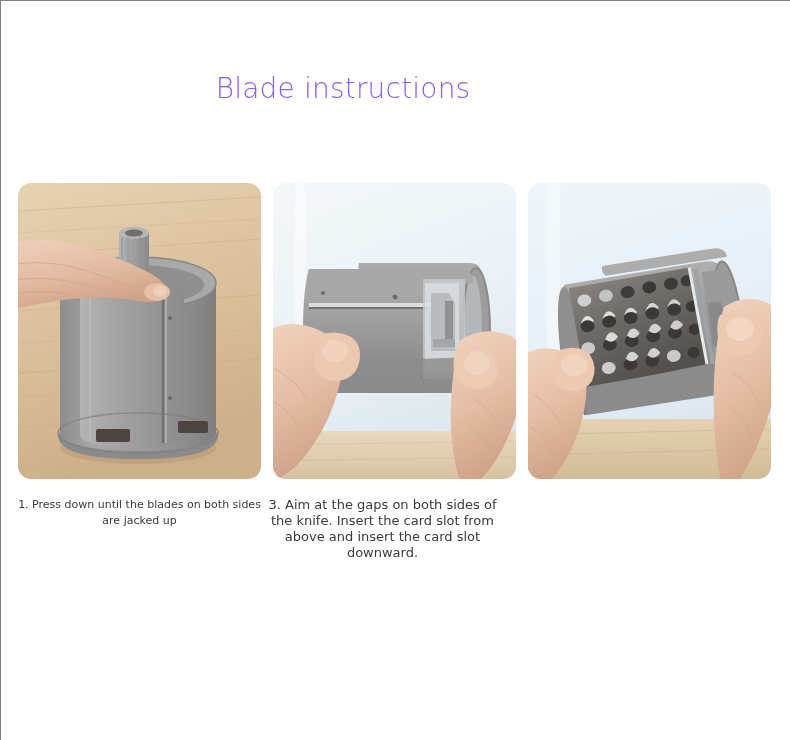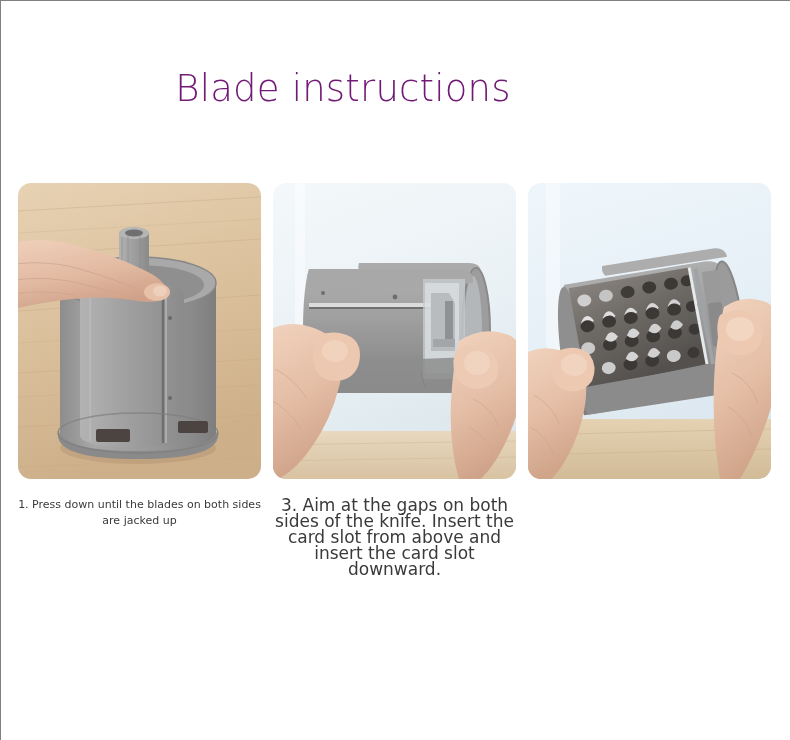--- a/index.html
+++ b/index.html
@@ -29,23 +29,23 @@
     background: #808080;
   }
 
   .page-title {
     position: absolute;
     top: 64px;
     left: 0;
     width: 686px;
     text-align: center;
     font-family: "DejaVu Sans", sans-serif;
-    font-size: 37px;
+    font-size: 28px;
     font-weight: 300;
-    color: #701a75;
+    color: #8b5cf6;
     letter-spacing: 0.2px;
     line-height: 50px;
     white-space: nowrap;
   }
 
   .panels {
     position: absolute;
     top: 183px;
     left: 18px;
     width: 754px;
@@ -62,32 +62,31 @@
     background: #ffffff;
   }
   .panel svg { display: block; width: 100%; height: 100%; }
 
   .captions {
     position: absolute;
     top: 497px;
     left: 18px;
     width: 754px;
     display: flex;
-    gap: 12px;
   }
   .caption {
     width: 243px;
     text-align: center;
     font-family: "DejaVu Sans", sans-serif;
     font-size: 11px;
     font-weight: 400;
     color: #3a3a3a;
     line-height: 16px;
   }
-  .caption-3 { font-size: 17px; }
+  .caption-3 { font-size: 13px; }
 </style>
 </head>
 <body>
 
 <div class="canvas-edge-top"></div>
 <div class="canvas-edge-left"></div>
 
 <div class="page-title">Blade instructions</div>
 
 <div class="panels">

